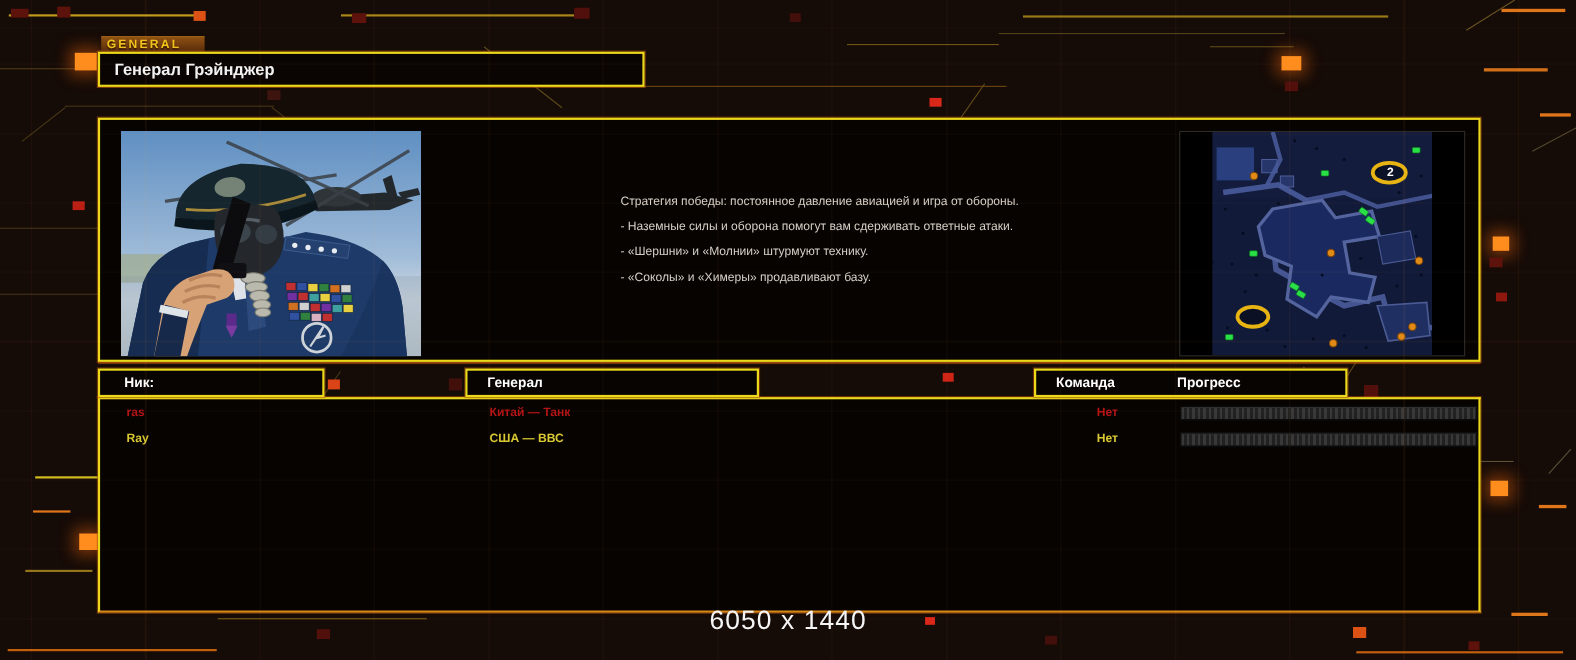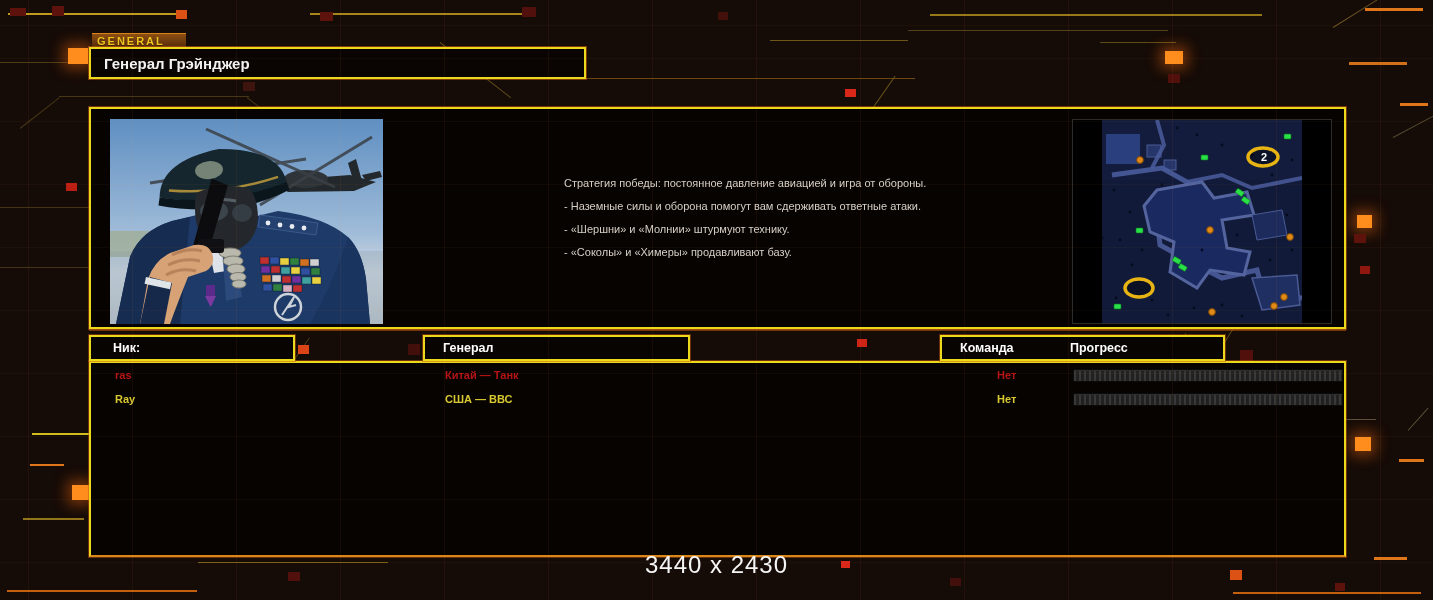--- a/index.html
+++ b/index.html
@@ -324,16 +324,16 @@
       <div class="bar"></div>
     </div>
     <div class="row row-gold" style="top:30px">
       <span class="nick">Ray</span>
       <span class="gen">США — ВВС</span>
       <span class="team">Нет</span>
       <div class="bar"></div>
     </div>
   </div>
 
-  <div class="res-text">3440 x 2430</div>
+  <div class="res-text">6050 x 1440</div>
 
   <div class="grid"></div>
 </div>
 
 </body></html>

